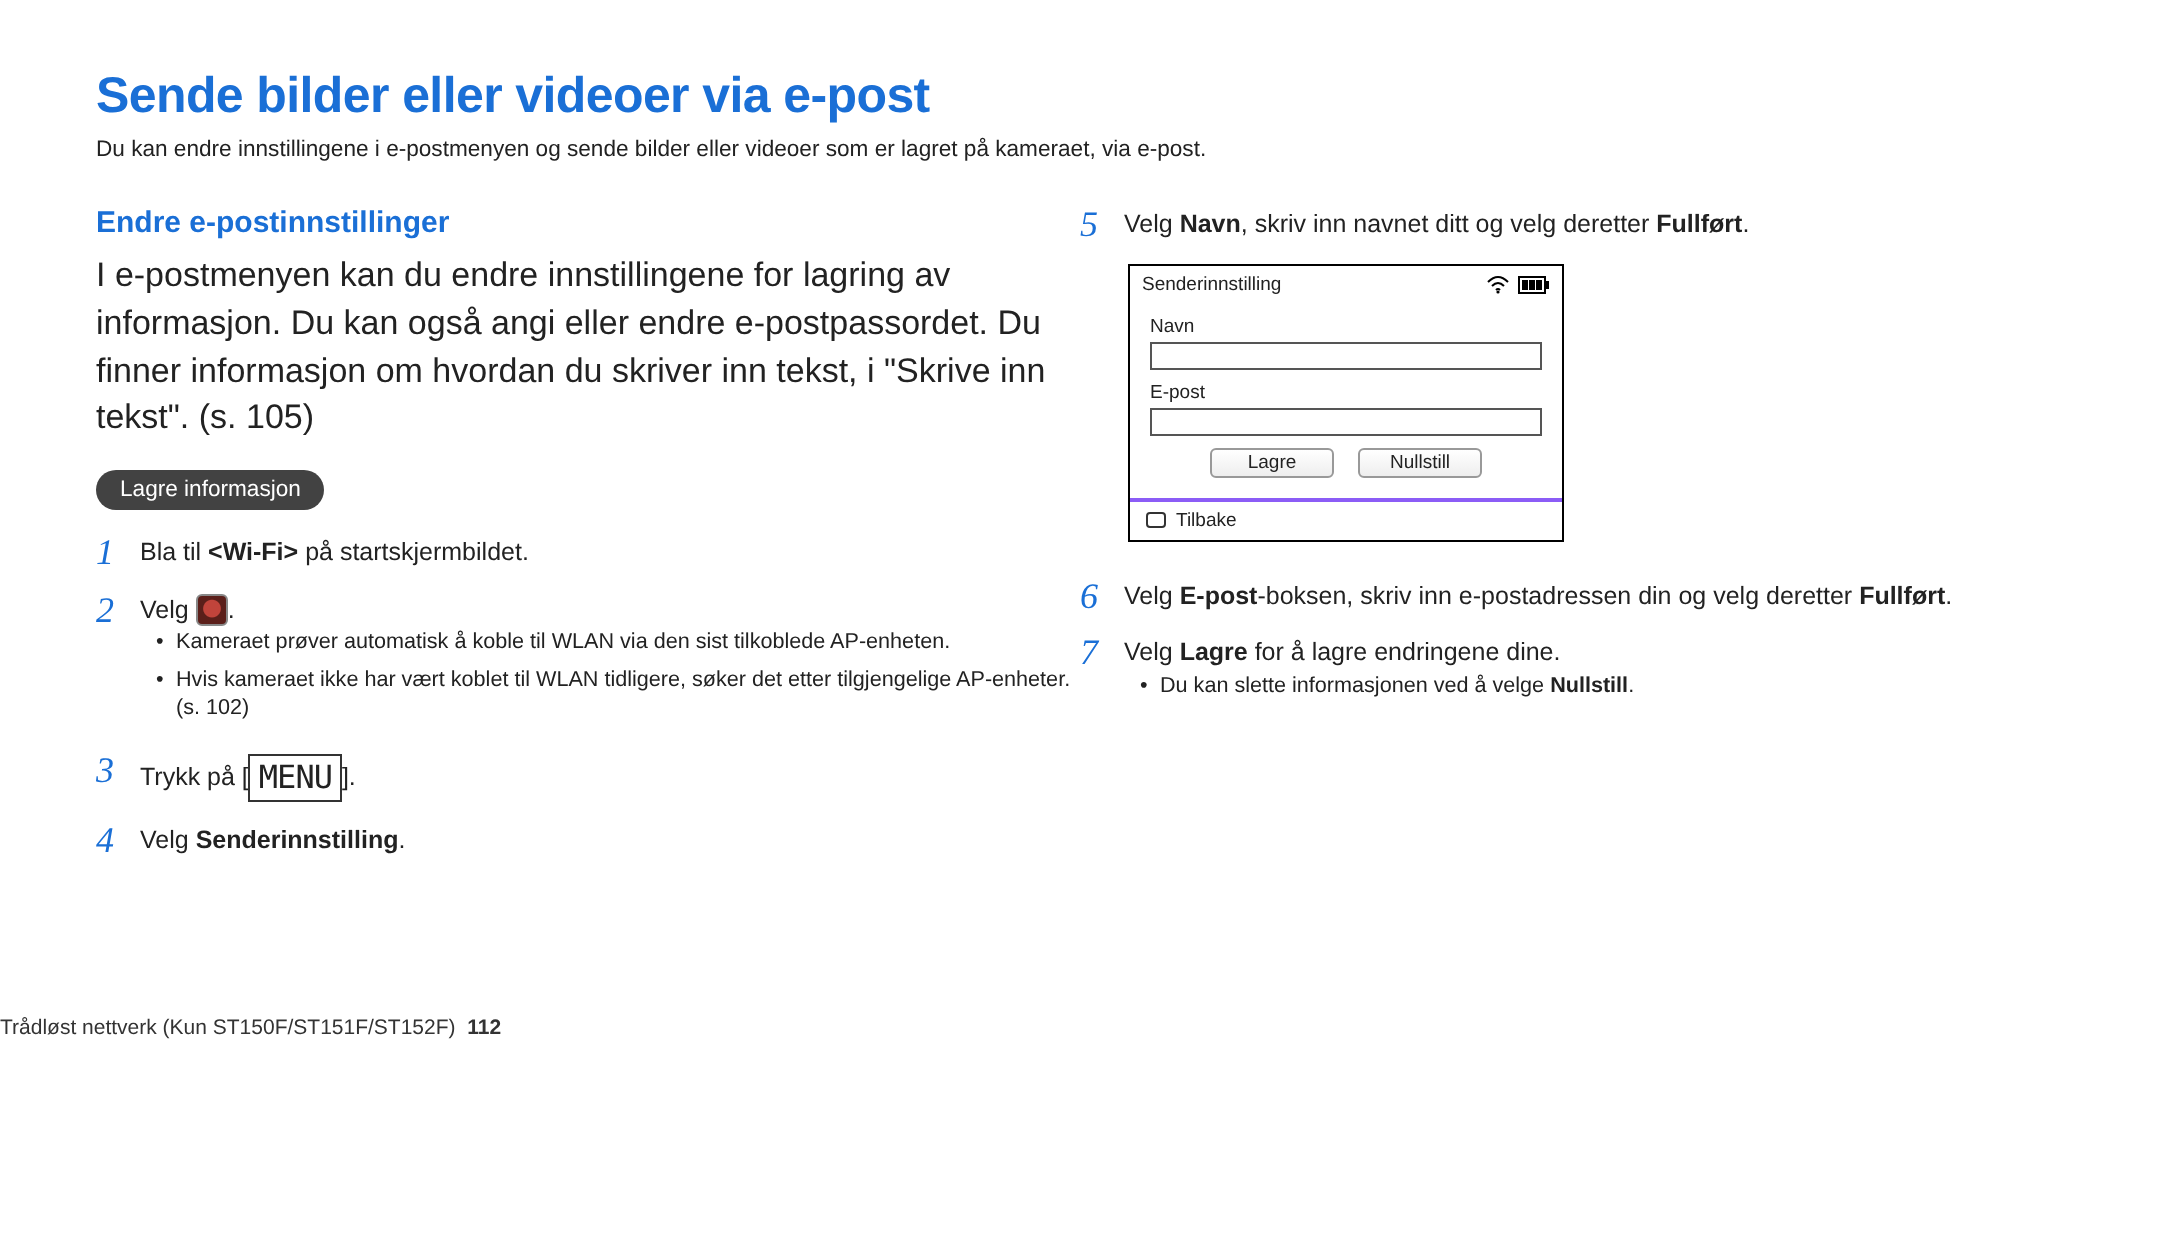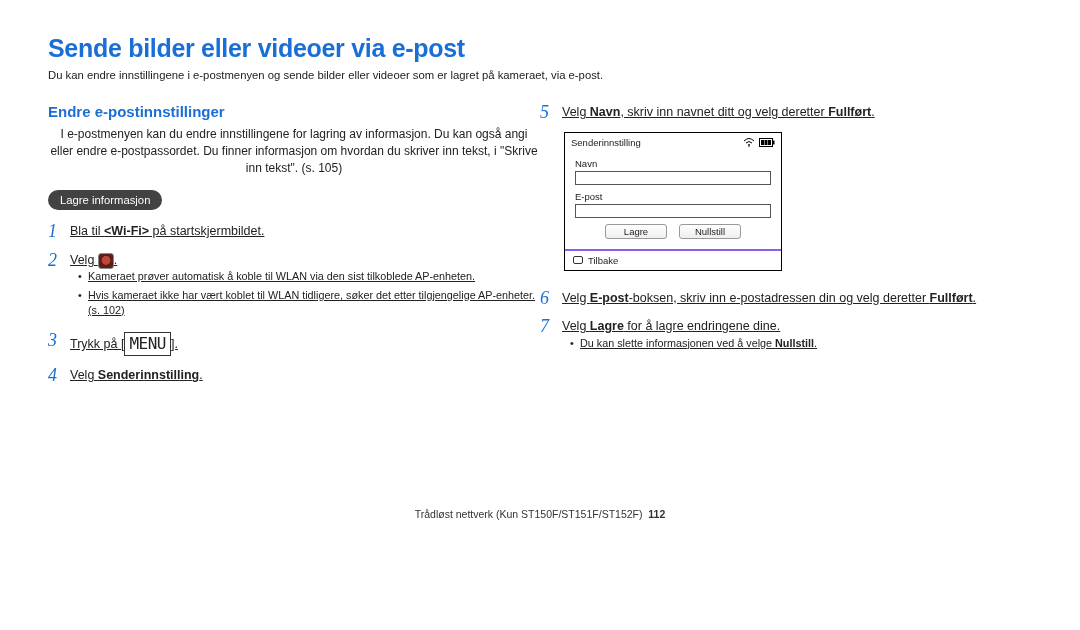--- a/index.html
+++ b/index.html
@@ -3,29 +3,29 @@
 <meta charset="utf-8">
 <style>
   * { box-sizing: border-box; margin: 0; padding: 0; }
   html, body { width: 1080px; height: 630px; background: #fff; font-family: Arial, Helvetica, sans-serif; color: #222; }
   .page { padding: 34px 48px 18px 48px; position: relative; height: 536px; }
   .title { color: #1a6fd6; font-size: 25px; font-weight: bold; margin-bottom: 6px; letter-spacing: -0.3px; }
   .intro { font-size: 11.3px; color: #222; margin-bottom: 22px; }
   .columns { display: flex; }
   .col { flex: 1; font-size: 11.3px; }
   .subhead { color: #1a6fd6; font-size: 15px; font-weight: bold; margin-bottom: 6px; }
-  .subdesc { font-size: 12px; line-height: 1.4; margin-bottom: 14px; text-align: center; }
+  .subdesc { font-size: 17px; line-height: 1.4; margin-bottom: 14px; }
   .pill {
     display: inline-block; background: #424242; color: #fff; font-weight: normal;
     padding: 4px 12px; border-radius: 12px; font-size: 11.3px; margin-bottom: 12px;
   }
   .steps { list-style: none; }
   .step { display: flex; margin-bottom: 10px; }
   .stepnum { color: #1a6fd6; font-size: 18px; font-style: italic; font-family: Georgia, serif; width: 22px; flex-shrink: 0; line-height: 1; }
-  .stepbody { font-size: 12.5px; line-height: 1.4; padding-top: 1px; text-decoration: underline; }
+  .stepbody { font-size: 12.5px; line-height: 1.4; padding-top: 1px; }
   .stepbody b { font-weight: bold; }
   .substeps { list-style: none; margin-top: 0; padding-left: 8px; }
   .substeps li { font-size: 10.8px; line-height: 1.35; margin-bottom: 4px; position: relative; padding-left: 10px; }
   .substeps li::before { content: "•"; position: absolute; left: 0; top: 0; }
   .menu-box { display: inline-block; border: 1px solid #333; padding: 0 4px; font-family: monospace; font-size: 16px; vertical-align: middle; letter-spacing: -0.5px; }
   .inline-icon {
     display: inline-block; width: 16px; height: 16px; vertical-align: middle;
     border: 1px solid #888; border-radius: 3px; background: radial-gradient(circle at 50% 45%, #c1443b 0 40%, #5b1f1a 45% 100%);
     position: relative;
   }
@@ -51,21 +51,21 @@
     font-size: 9.5px; background: linear-gradient(#fff, #eee);
   }
   .device-footer {
     border-top: 2px solid #8b5cf6; padding: 4px 8px; display: flex; align-items: center; gap: 5px;
   }
   .back-icon {
     display: inline-block; width: 10px; height: 8px; border: 1px solid #333;
     border-radius: 2px; position: relative;
   }
   .footer {
-    position: absolute; bottom: 16px; left: 0; right: 0; text-align: center;
+    position: absolute; bottom: 16px; left: 0; right: 0; text-align: left;
     font-size: 10.5px; color: #333;
   }
   .footer b { font-weight: bold; }
 </style>
 </head>
 <body>
 
 <div class="page">
 
   <h1 class="title">Sende bilder eller videoer via e-post</h1>

